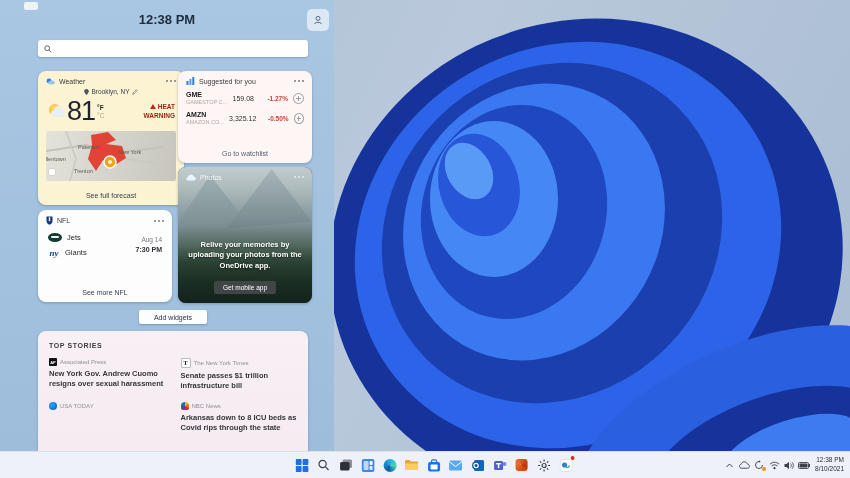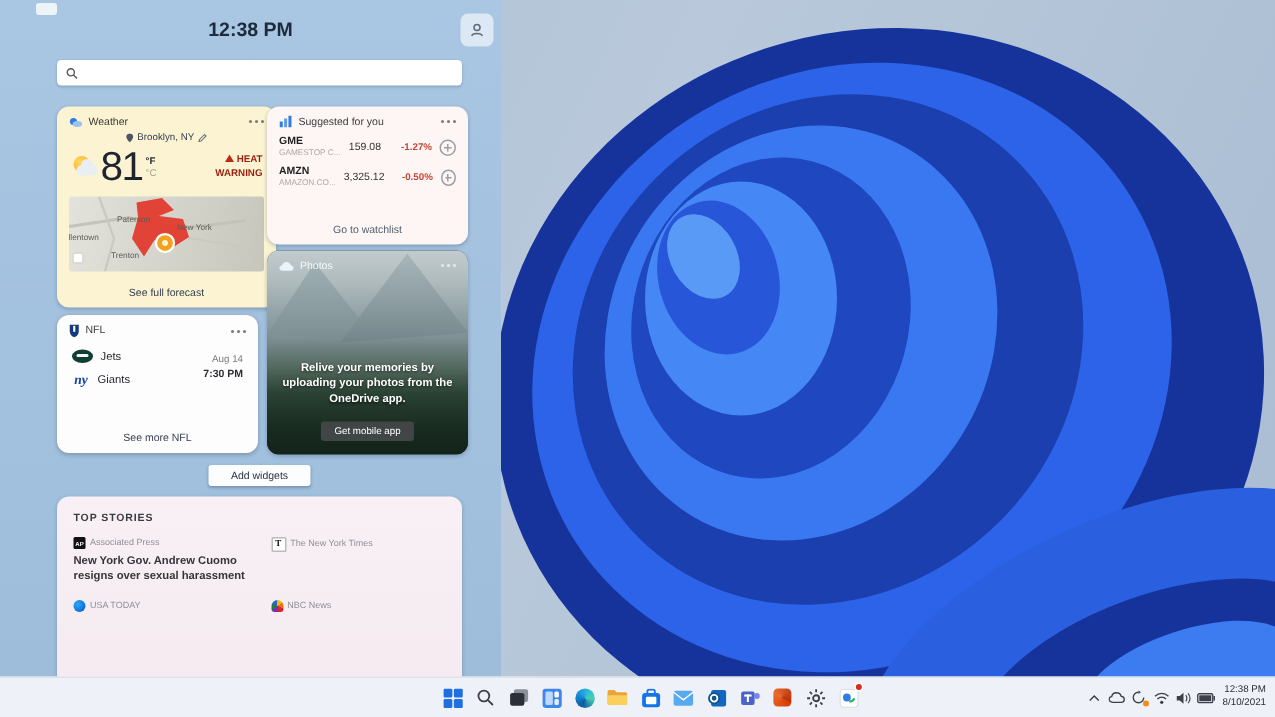--- a/index.html
+++ b/index.html
@@ -293,32 +293,34 @@
             <span class="story-logo logo-ap">AP</span>
             <span>Associated Press</span>
           </div>
           <div class="story-hl">New York Gov. Andrew Cuomo resigns over sexual harassment</div>
         </div>
         <div class="story">
           <div class="story-src">
             <span class="story-logo logo-nyt">T</span>
             <span>The New York Times</span>
           </div>
+          <div class="story-hl">Senate passes $1 trillion infrastructure bill</div>
         </div>
         <div class="story">
           <div class="story-src">
             <span class="story-logo logo-usat"></span>
             <span>USA TODAY</span>
           </div>
         </div>
         <div class="story">
           <div class="story-src">
             <span class="story-logo logo-nbc"></span>
             <span>NBC News</span>
           </div>
+          <div class="story-hl">Arkansas down to 8 ICU beds as Covid rips through the state</div>
         </div>
       </div>
     </div>
   </div>
 
   <div class="taskbar">
     <div class="tb-center">
       <div class="tb-btn">
         <svg width="13" height="13" viewBox="0 0 13 13">
           <rect x="0" y="0" width="6" height="6" rx="1" fill="#1f6fe0"></rect>

